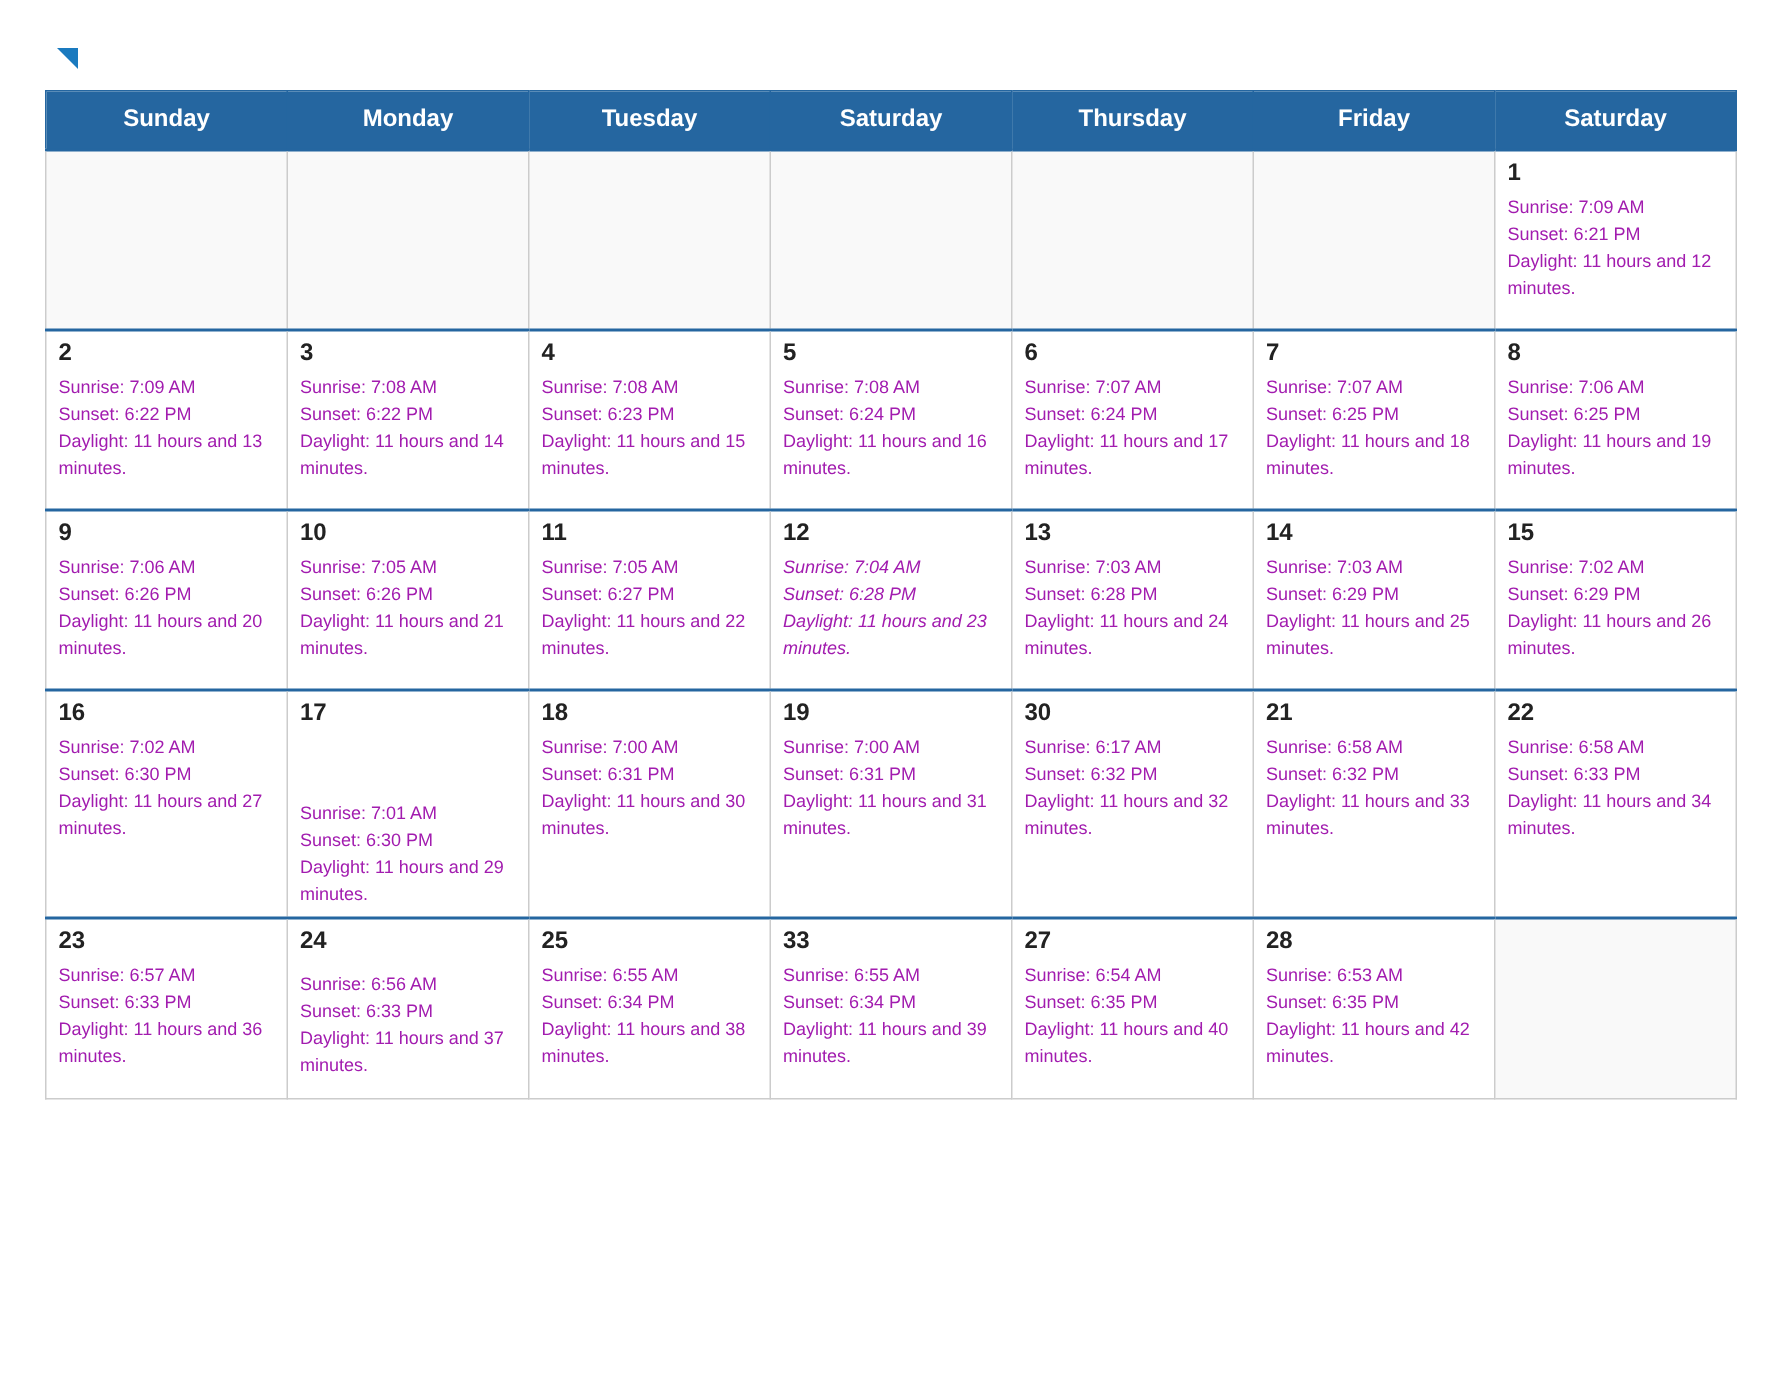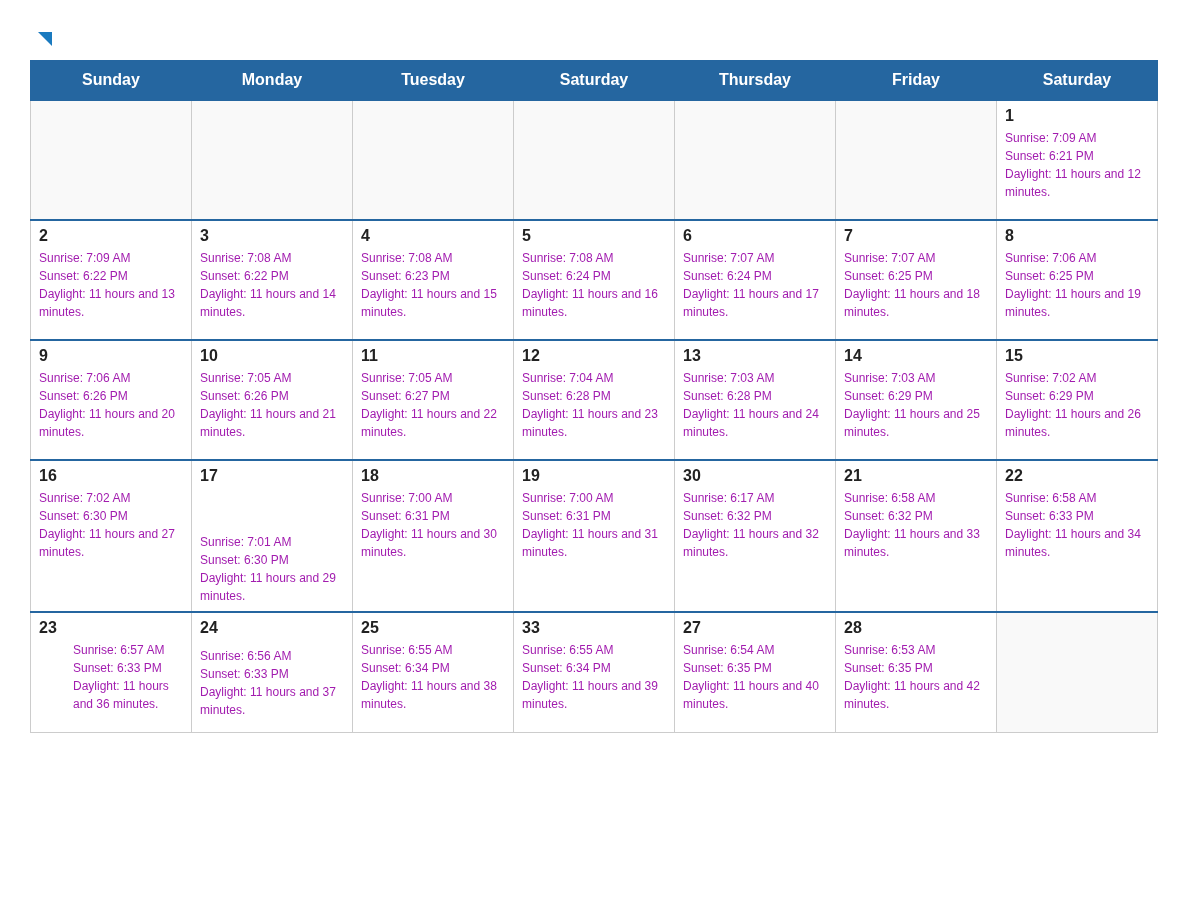--- a/index.html
+++ b/index.html
@@ -203,21 +203,21 @@
 Daylight: 11 hours and 21 minutes.</div>
         </td>
         <td>
           <div class="day-number">11</div>
           <div class="day-info" style="white-space: pre-line;">Sunrise: 7:05 AM
 Sunset: 6:27 PM
 Daylight: 11 hours and 22 minutes.</div>
         </td>
         <td>
           <div class="day-number">12</div>
-          <div class="day-info" style="white-space: pre-line;">Sunrise: 7:04 AM
+          <div class="day-info" style="white-space: pre-line; font-style: italic;">Sunrise: 7:04 AM
 Sunset: 6:28 PM
 Daylight: 11 hours and 23 minutes.</div>
         </td>
         <td>
           <div class="day-number">13</div>
           <div class="day-info" style="white-space: pre-line;">Sunrise: 7:03 AM
 Sunset: 6:28 PM
 Daylight: 11 hours and 24 minutes.</div>
         </td>
         <td>
@@ -273,21 +273,21 @@
         <td>
           <div class="day-number">22</div>
           <div class="day-info" style="white-space: pre-line;">Sunrise: 6:58 AM
 Sunset: 6:33 PM
 Daylight: 11 hours and 34 minutes.</div>
         </td>
       </tr>
       <tr>
         <td>
           <div class="day-number">23</div>
-          <div class="day-info" style="white-space: pre-line; margin-left: 34px;">Sunrise: 6:57 AM
+          <div class="day-info" style="white-space: pre-line;">Sunrise: 6:57 AM
 Sunset: 6:33 PM
 Daylight: 11 hours and 36 minutes.</div>
         </td>
         <td>
           <div class="day-number">24</div>
           <div class="day-info" style="white-space: pre-line; margin-top: 10px;">Sunrise: 6:56 AM
 Sunset: 6:33 PM
 Daylight: 11 hours and 37 minutes.</div>
         </td>
         <td>

